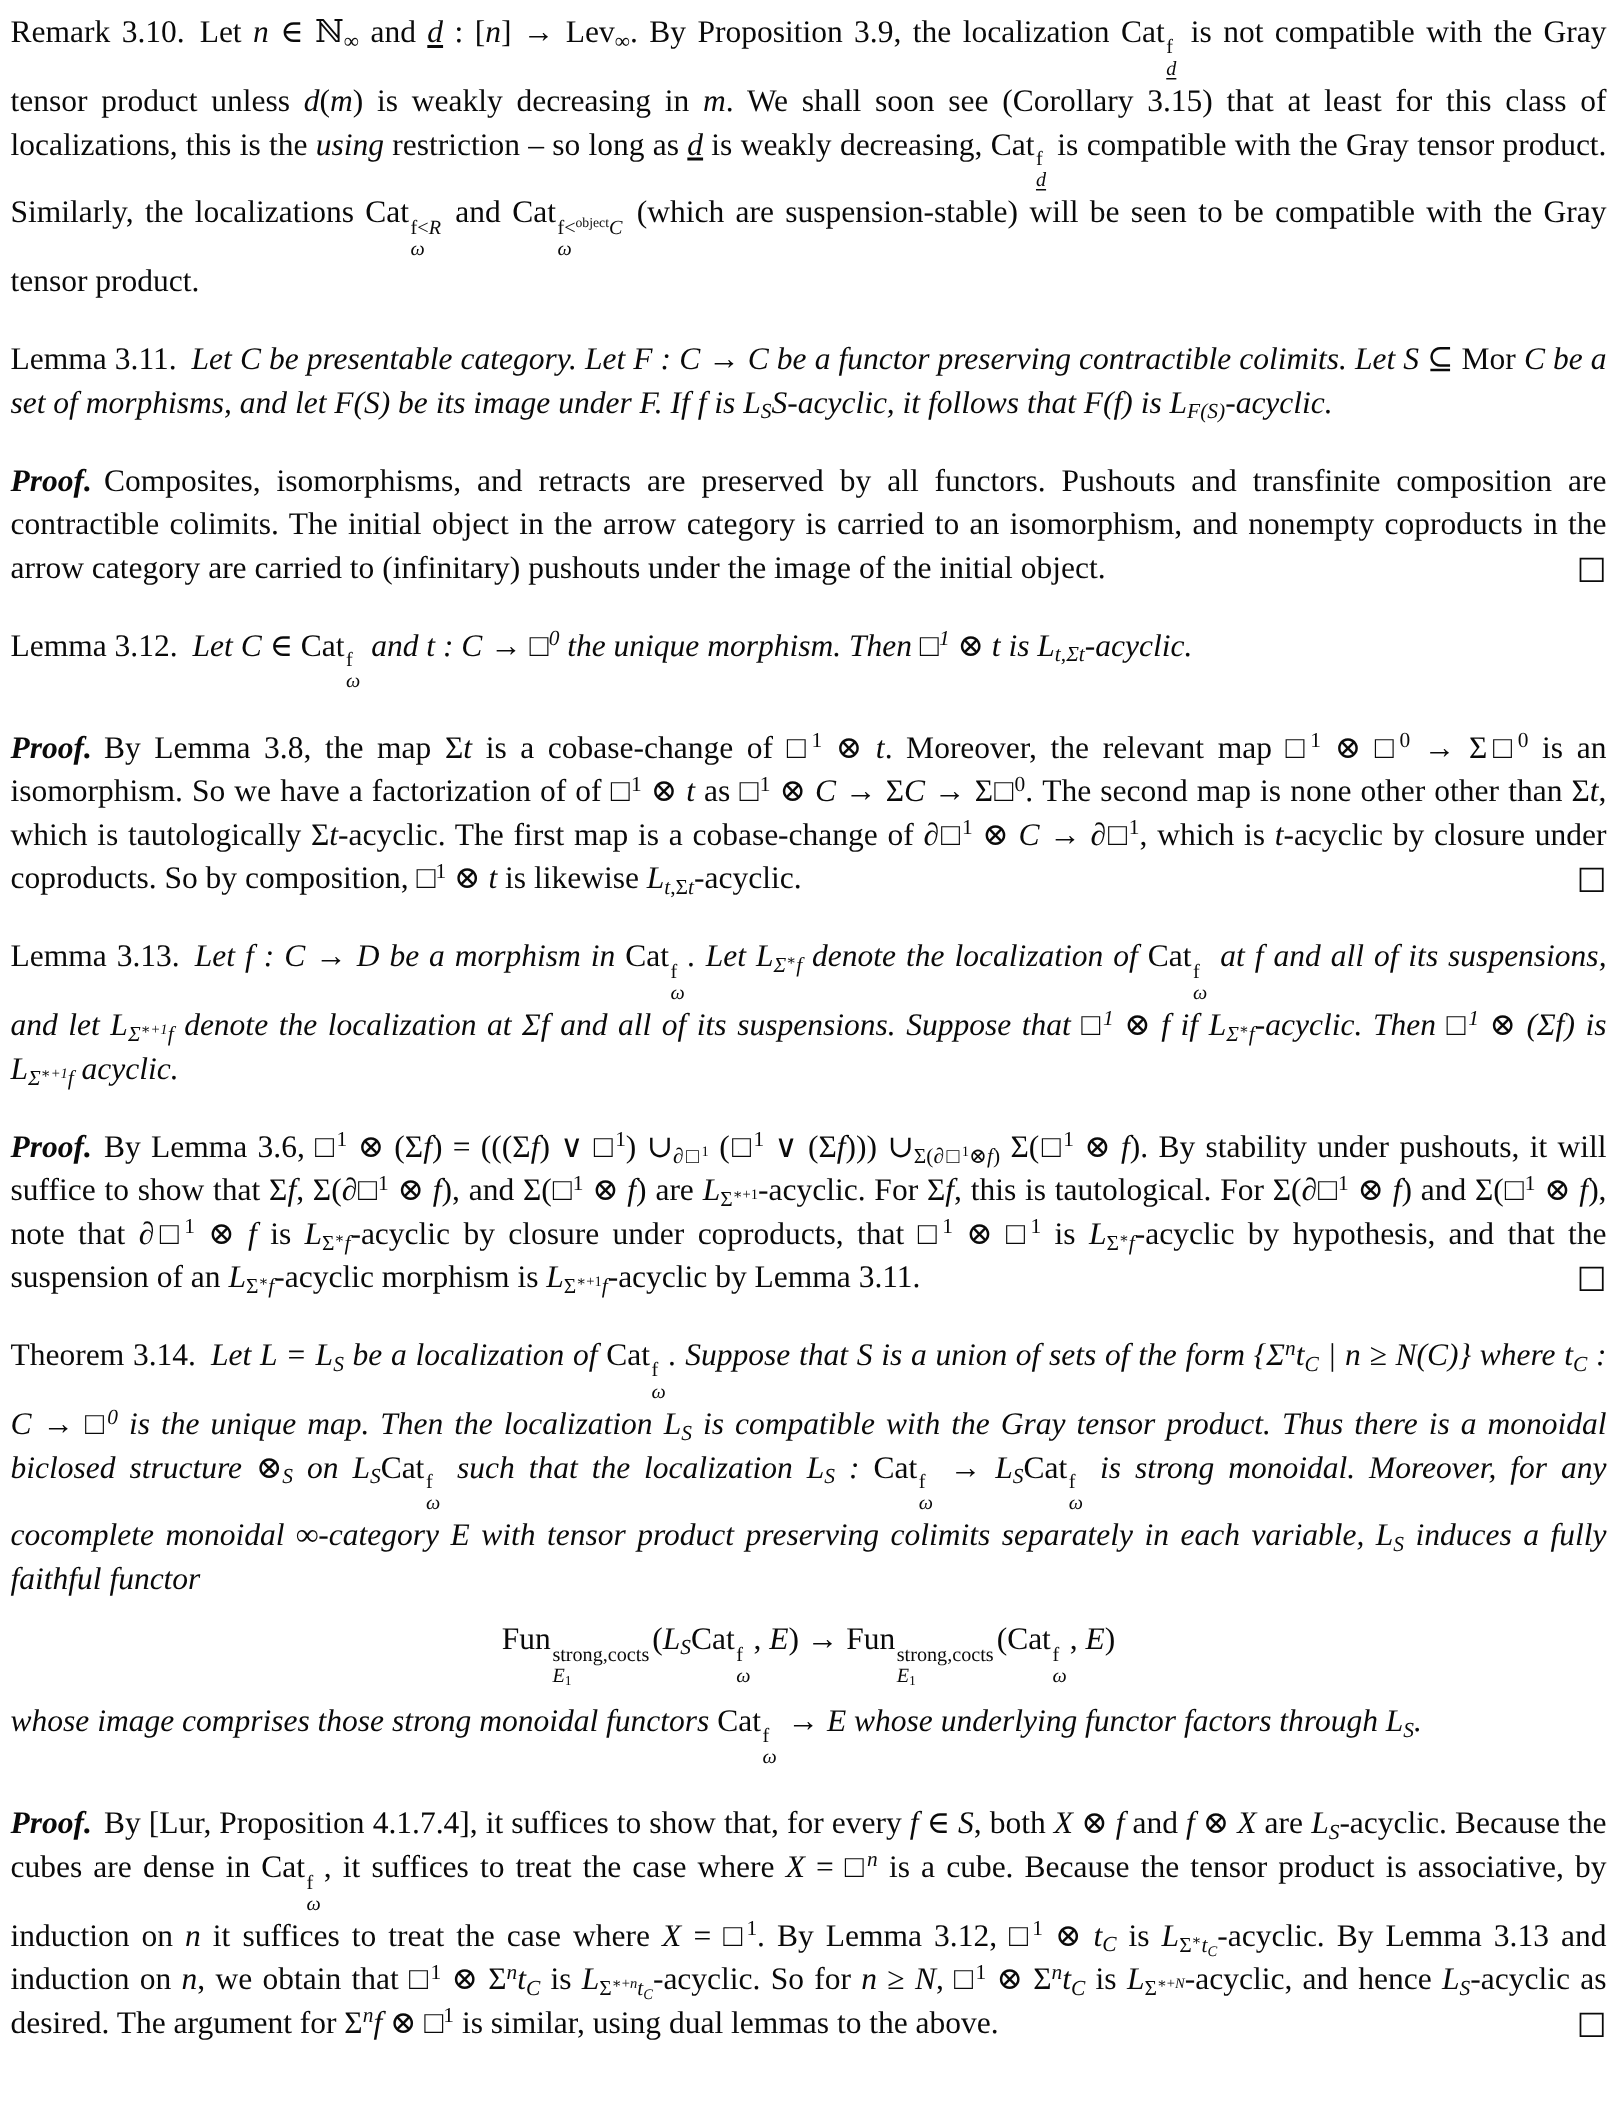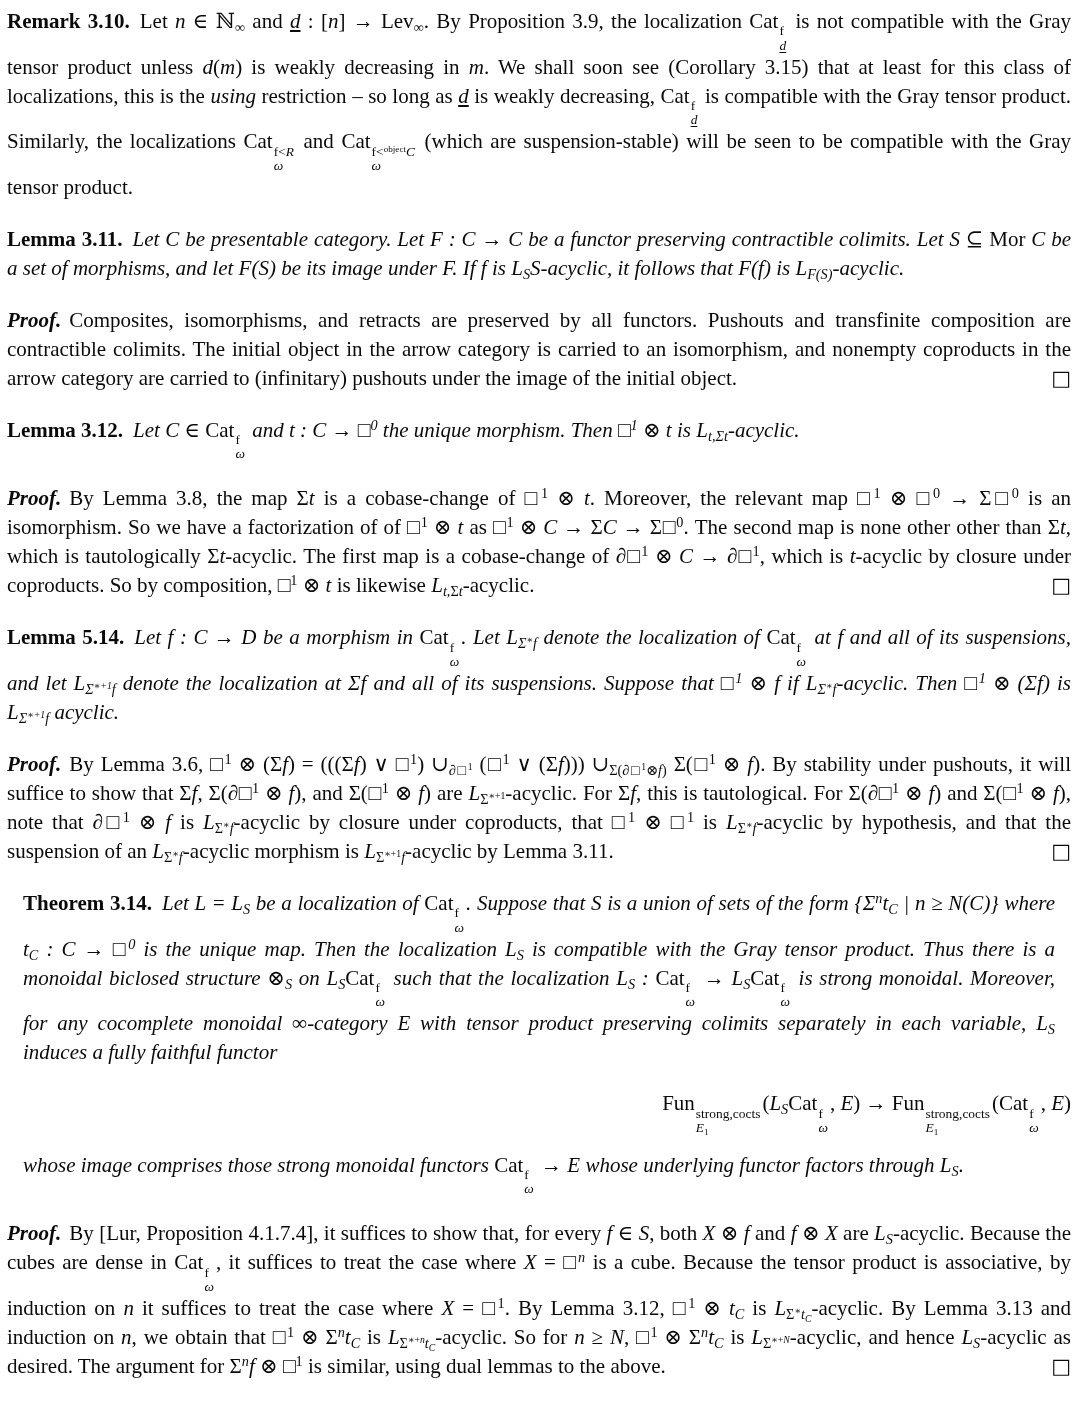--- a/index.html
+++ b/index.html
@@ -1,34 +1,34 @@
 <!DOCTYPE html>
 <html><head>
 <meta charset="utf-8">
 <style>
   *{box-sizing:border-box}
   html,body{margin:0;padding:0;width:1080px;height:1408px;background:#ffffff;overflow:hidden}
   body{font-family:"Liberation Serif","DejaVu Serif","DejaVu Sans",serif;font-size:21px;color:#0a0a0a;}
   .page{padding:7px 9px 0 7px}
   .block{margin:0 0 23px 0;text-align:justify;line-height:29px}
   .block:last-child{margin-bottom:12px}
-  .block p{margin:16px;text-align:justify}
-  .label{font-weight:bold;margin-right:10px}
+  .block p{margin:0;text-align:justify}
+  .label{font-weight:normal;margin-right:10px}
   .proof .label{font-weight:bold;font-style:italic;margin-right:8px}
   .thm .body{font-style:italic}
   .sf{font-family:Liberation Serif, serif;font-style:normal}
   .rm{font-style:normal}
   .u{text-decoration:underline;text-underline-offset:2px}
   i.cal{font-style:italic}
   sup,sub{font-size:68%;line-height:0}
   sup{vertical-align:0.48em}
   sub{vertical-align:-0.28em}
   .ss{display:inline-flex;flex-direction:column;align-items:flex-start;font-size:64%;line-height:1.05;vertical-align:-0.55em;font-style:normal;margin:0 2px 0 1px}
   .ss>span{display:block}
-  .display{text-align:right;font-style:normal;line-height:40px;margin:5px 0 9px}
+  .display{text-align:center;font-style:normal;line-height:40px;margin:5px 0 9px}
   .qed{float:right;font-family:"DejaVu Sans",sans-serif;font-style:normal}
 </style>
 </head>
 <body>
 
 <div class="page">
 
   <p class="block remark">
     <span class="label">Remark 3.10.</span><span class="body">Let <i>n</i> ∈ ℕ<sub>∞</sub> and <i class="u">d</i> : [<i>n</i>] → <span class="sf">Lev</span><sub>∞</sub>. By Proposition 3.9, the localization <span class="sf">Cat</span><span class="ss">
           <span>f</span>
@@ -60,21 +60,21 @@
           <span><i>ω</i></span>
         </span> and <i>t</i> : <i>C</i> → □<sup>0</sup> the unique morphism. Then □<sup>1</sup> ⊗ <i>t</i> is <i>L</i><sub><i>t</i>,Σ<i>t</i></sub>-acyclic.</span>
   </p>
 
   <p class="block proof">
     <span class="label">Proof.</span><span class="body">By Lemma 3.8, the map Σ<i>t</i> is a cobase-change of □<sup>1</sup> ⊗ <i>t</i>. Moreover, the relevant map □<sup>1</sup> ⊗ □<sup>0</sup> → Σ□<sup>0</sup> is an isomorphism. So we have a factorization of of □<sup>1</sup> ⊗ <i>t</i> as □<sup>1</sup> ⊗ <i>C</i> → Σ<i>C</i> → Σ□<sup>0</sup>. The second map is none other other than Σ<i>t</i>, which is tautologically Σ<i>t</i>-acyclic. The first map is a cobase-change of ∂□<sup>1</sup> ⊗ <i>C</i> → ∂□<sup>1</sup>, which is <i>t</i>-acyclic by closure under coproducts. So by composition, □<sup>1</sup> ⊗ <i>t</i> is likewise <i>L</i><sub><i>t</i>,Σ<i>t</i></sub>-acyclic.</span>
     <span class="qed">□</span>
   </p>
 
   <p class="block thm">
-    <span class="label">Lemma 5.14.</span><span class="body">Let <i>f</i> : <i>C</i> → <i>D</i> be a morphism in <span class="sf">Cat</span><span class="ss">
+    <span class="label">Lemma 3.13.</span><span class="body">Let <i>f</i> : <i>C</i> → <i>D</i> be a morphism in <span class="sf">Cat</span><span class="ss">
           <span>f</span>
           <span><i>ω</i></span>
         </span>. Let <i>L</i><sub>Σ<sup>∗</sup><i>f</i></sub> denote the localization of <span class="sf">Cat</span><span class="ss">
           <span>f</span>
           <span><i>ω</i></span>
         </span> at <i>f</i> and all of its suspensions, and let <i>L</i><sub>Σ<sup>∗+1</sup><i>f</i></sub> denote the localization at Σ<i>f</i> and all of its suspensions. Suppose that □<sup>1</sup> ⊗ <i>f</i> if <i>L</i><sub>Σ<sup>∗</sup><i>f</i></sub>-acyclic. Then □<sup>1</sup> ⊗ (Σ<i>f</i>) is <i>L</i><sub>Σ<sup>∗+1</sup><i>f</i></sub> acyclic.</span>
   </p>
 
   <p class="block proof">
     <span class="label">Proof.</span><span class="body">By Lemma 3.6, □<sup>1</sup> ⊗ (Σ<i>f</i>) = (((Σ<i>f</i>) ∨ □<sup>1</sup>) ∪<sub>∂□<sup>1</sup></sub> (□<sup>1</sup> ∨ (Σ<i>f</i>))) ∪<sub>Σ(∂□<sup>1</sup>⊗<i>f</i>)</sub> Σ(□<sup>1</sup> ⊗ <i>f</i>). By stability under pushouts, it will suffice to show that Σ<i>f</i>, Σ(∂□<sup>1</sup> ⊗ <i>f</i>), and Σ(□<sup>1</sup> ⊗ <i>f</i>) are <i>L</i><sub>Σ<sup>∗+1</sup></sub>-acyclic. For Σ<i>f</i>, this is tautological. For Σ(∂□<sup>1</sup> ⊗ <i>f</i>) and Σ(□<sup>1</sup> ⊗ <i>f</i>), note that ∂□<sup>1</sup> ⊗ <i>f</i> is <i>L</i><sub>Σ<sup>∗</sup><i>f</i></sub>-acyclic by closure under coproducts, that □<sup>1</sup> ⊗ □<sup>1</sup> is <i>L</i><sub>Σ<sup>∗</sup><i>f</i></sub>-acyclic by hypothesis, and that the suspension of an <i>L</i><sub>Σ<sup>∗</sup><i>f</i></sub>-acyclic morphism is <i>L</i><sub>Σ<sup>∗+1</sup><i>f</i></sub>-acyclic by Lemma 3.11.</span>

